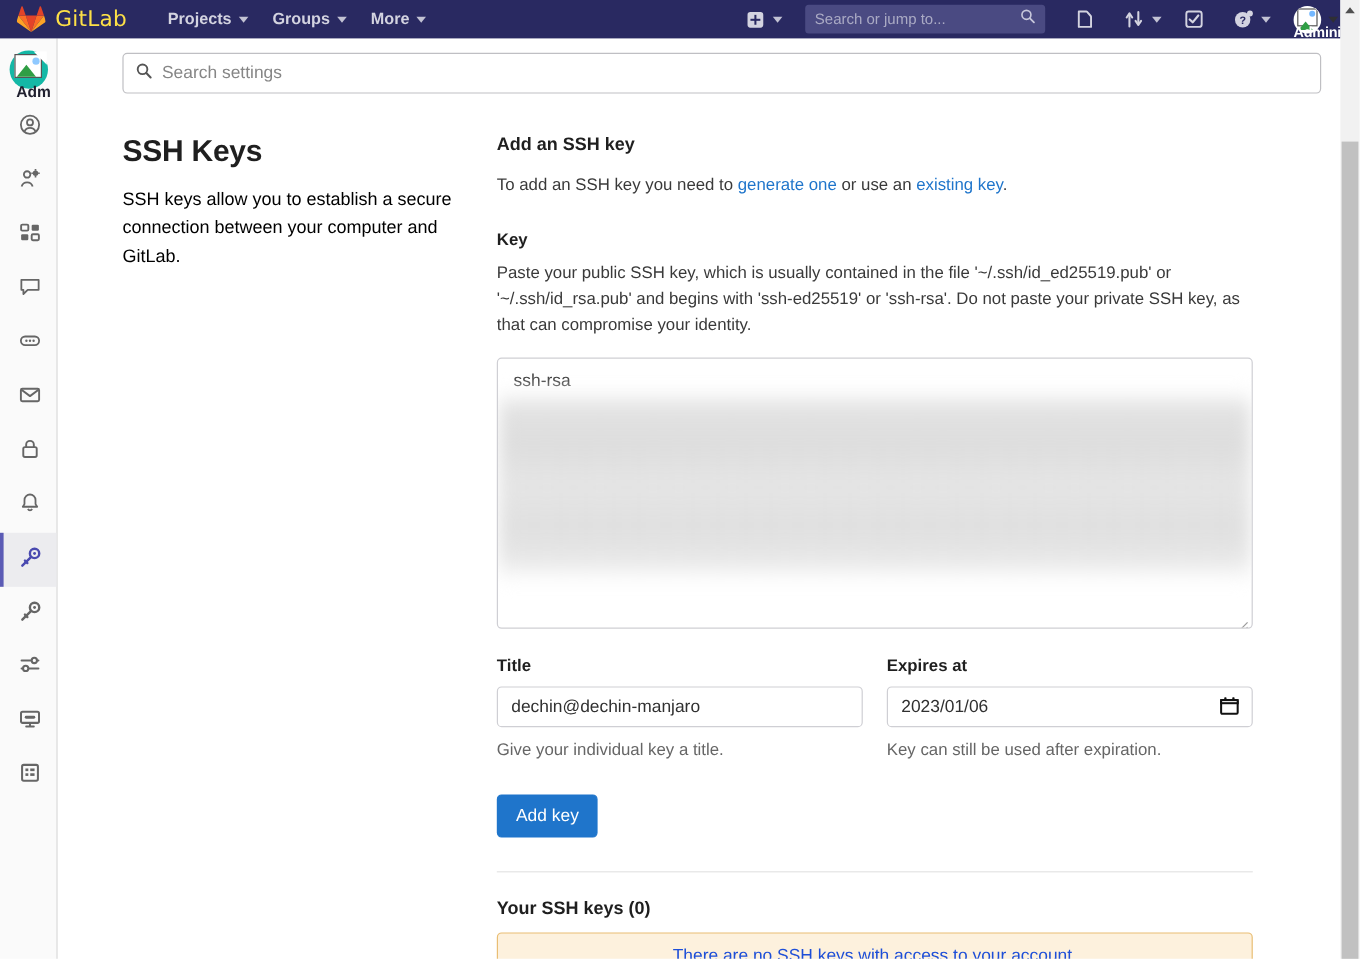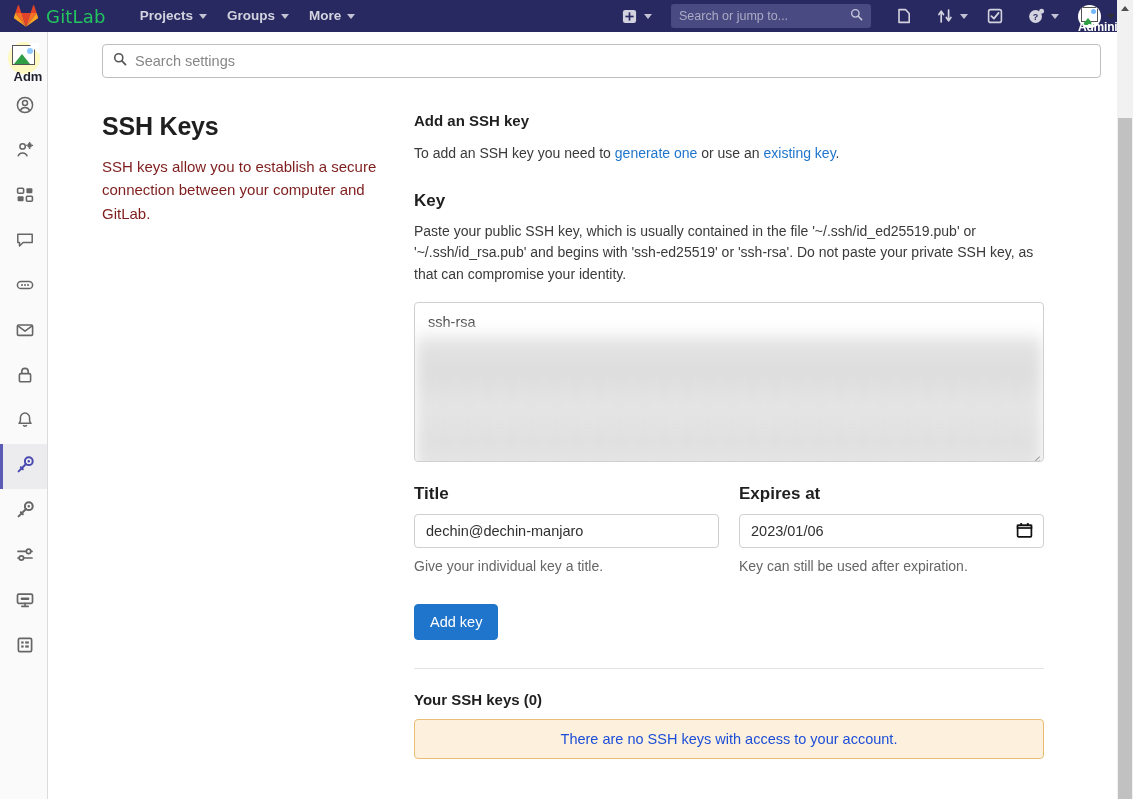--- a/index.html
+++ b/index.html
@@ -19,21 +19,21 @@
     background: #292961;
     display: flex; align-items: center;
     z-index: 30;
   }
   .nav-left { display: flex; align-items: center; height: 32px; }
   .gl-logo {
     width: 24px; height: 24px; margin-left: 14px; margin-right: 8px;
     position: relative; flex: none;
   }
   .gl-brand {
-    color: #22c55e; font-size: 18px; letter-spacing: .2px;
+    color: #fde047; font-size: 18px; letter-spacing: .2px;
     font-family: "DejaVu Sans", sans-serif;
     margin-right: 24px;
   }
   .nav-item {
     color: #d3d3e0; font-size: 13.5px; font-weight: bold;
     padding: 0 10px; height: 32px; line-height: 32px;
     display: flex; align-items: center; gap: 6px; cursor: pointer;
     white-space: nowrap;
   }
   .caret {
@@ -95,21 +95,21 @@
     background: #fafafa;
     border-right: 1px solid #dbdbdb;
     z-index: 20;
   }
   .sb-avatar-row {
     height: 52px; display: flex; align-items: center;
     justify-content: center; position: relative;
   }
   .sb-avatar {
     width: 32px; height: 32px; border-radius: 50%;
-    background: #fef9c3; position: relative; overflow: visible;
+    background: #14b8a6; position: relative; overflow: visible;
   }
   .sb-avatar .bi-inner {
     position: absolute; left: 4px; top: 3px; width: 23px; height: 20px;
     border: 1.6px solid #555; background: #fff;
   }
   .sb-avatar .bi-mtn {
     position: absolute; left: 6px; top: 12px;
     width: 0; height: 0;
     border-left: 8px solid transparent; border-right: 8px solid transparent;
     border-bottom: 10px solid #2f9e44;
@@ -152,36 +152,36 @@
 
   .cols { display: flex; padding: 34px 16px 0 54px; }
   .col-left { width: 312px; flex: none; padding-right: 26px; }
   .col-right { flex: 1; max-width: 630px; }
 
   .page-title {
     font-size: 25px; font-weight: bold; color: #1f1f1f;
     margin: 0 0 14px 0; letter-spacing: -.2px;
   }
   .page-desc {
-    font-size: 15px; line-height: 1.55; color: #7f1d1d; margin: 0;
+    font-size: 15px; line-height: 1.55; color: #000000; margin: 0;
   }
 
   .section-title {
     font-size: 15px; font-weight: bold; color: #1f1f1f;
     margin: 0 0 14px 0;
   }
   .para {
     font-size: 14px; line-height: 1.55; color: #3a3a3a; margin: 0 0 26px 0;
   }
   a.lnk { color: #1f75cb; text-decoration: none; }
 
-  .label { font-size: 17px; font-weight: bold; color: #1f1f1f; margin-bottom: 10px; }
+  .label { font-size: 14px; font-weight: bold; color: #1f1f1f; margin-bottom: 10px; }
 
   .key-area {
-    width: 100%; height: 160px; border: 1px solid #cfcfd4; border-radius: 4px;
+    width: 100%; height: 226px; border: 1px solid #cfcfd4; border-radius: 4px;
     position: relative; background: #fff; overflow: hidden; cursor: text;
   }
   .key-area .ktext {
     position: absolute; left: 13px; top: 11px;
     font-size: 14.5px; color: #3a3a3a;
     font-family: "Liberation Sans", sans-serif;
   }
   .blur-block {
     position: absolute; left: 1px; top: 26px; right: 1px; height: 160px;
     filter: blur(7px);

